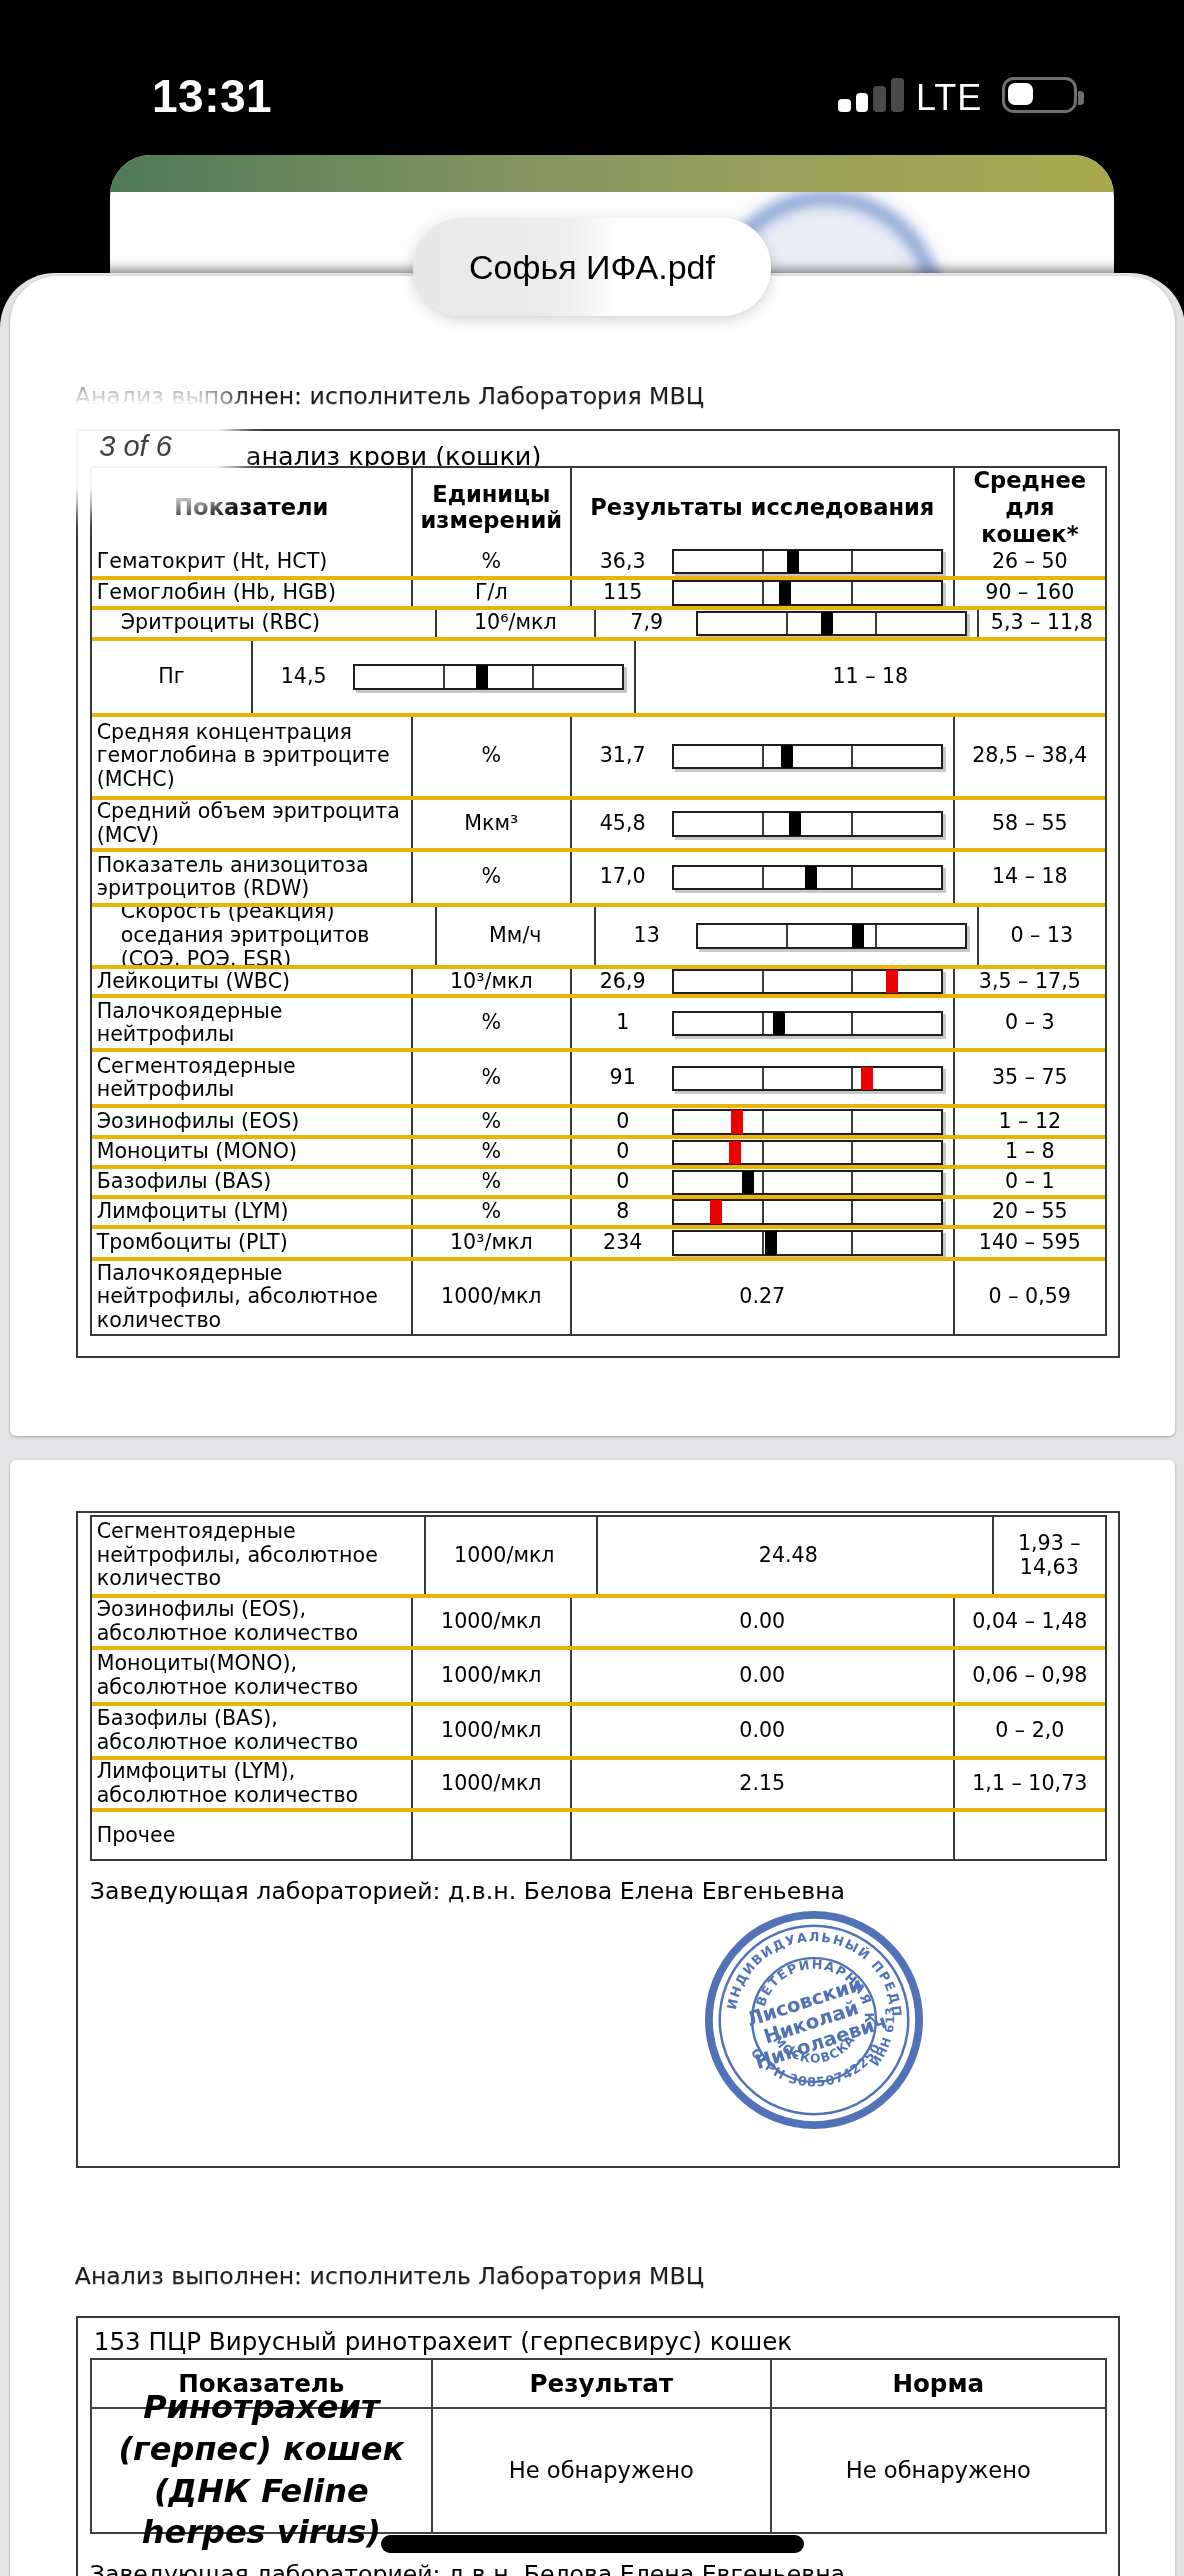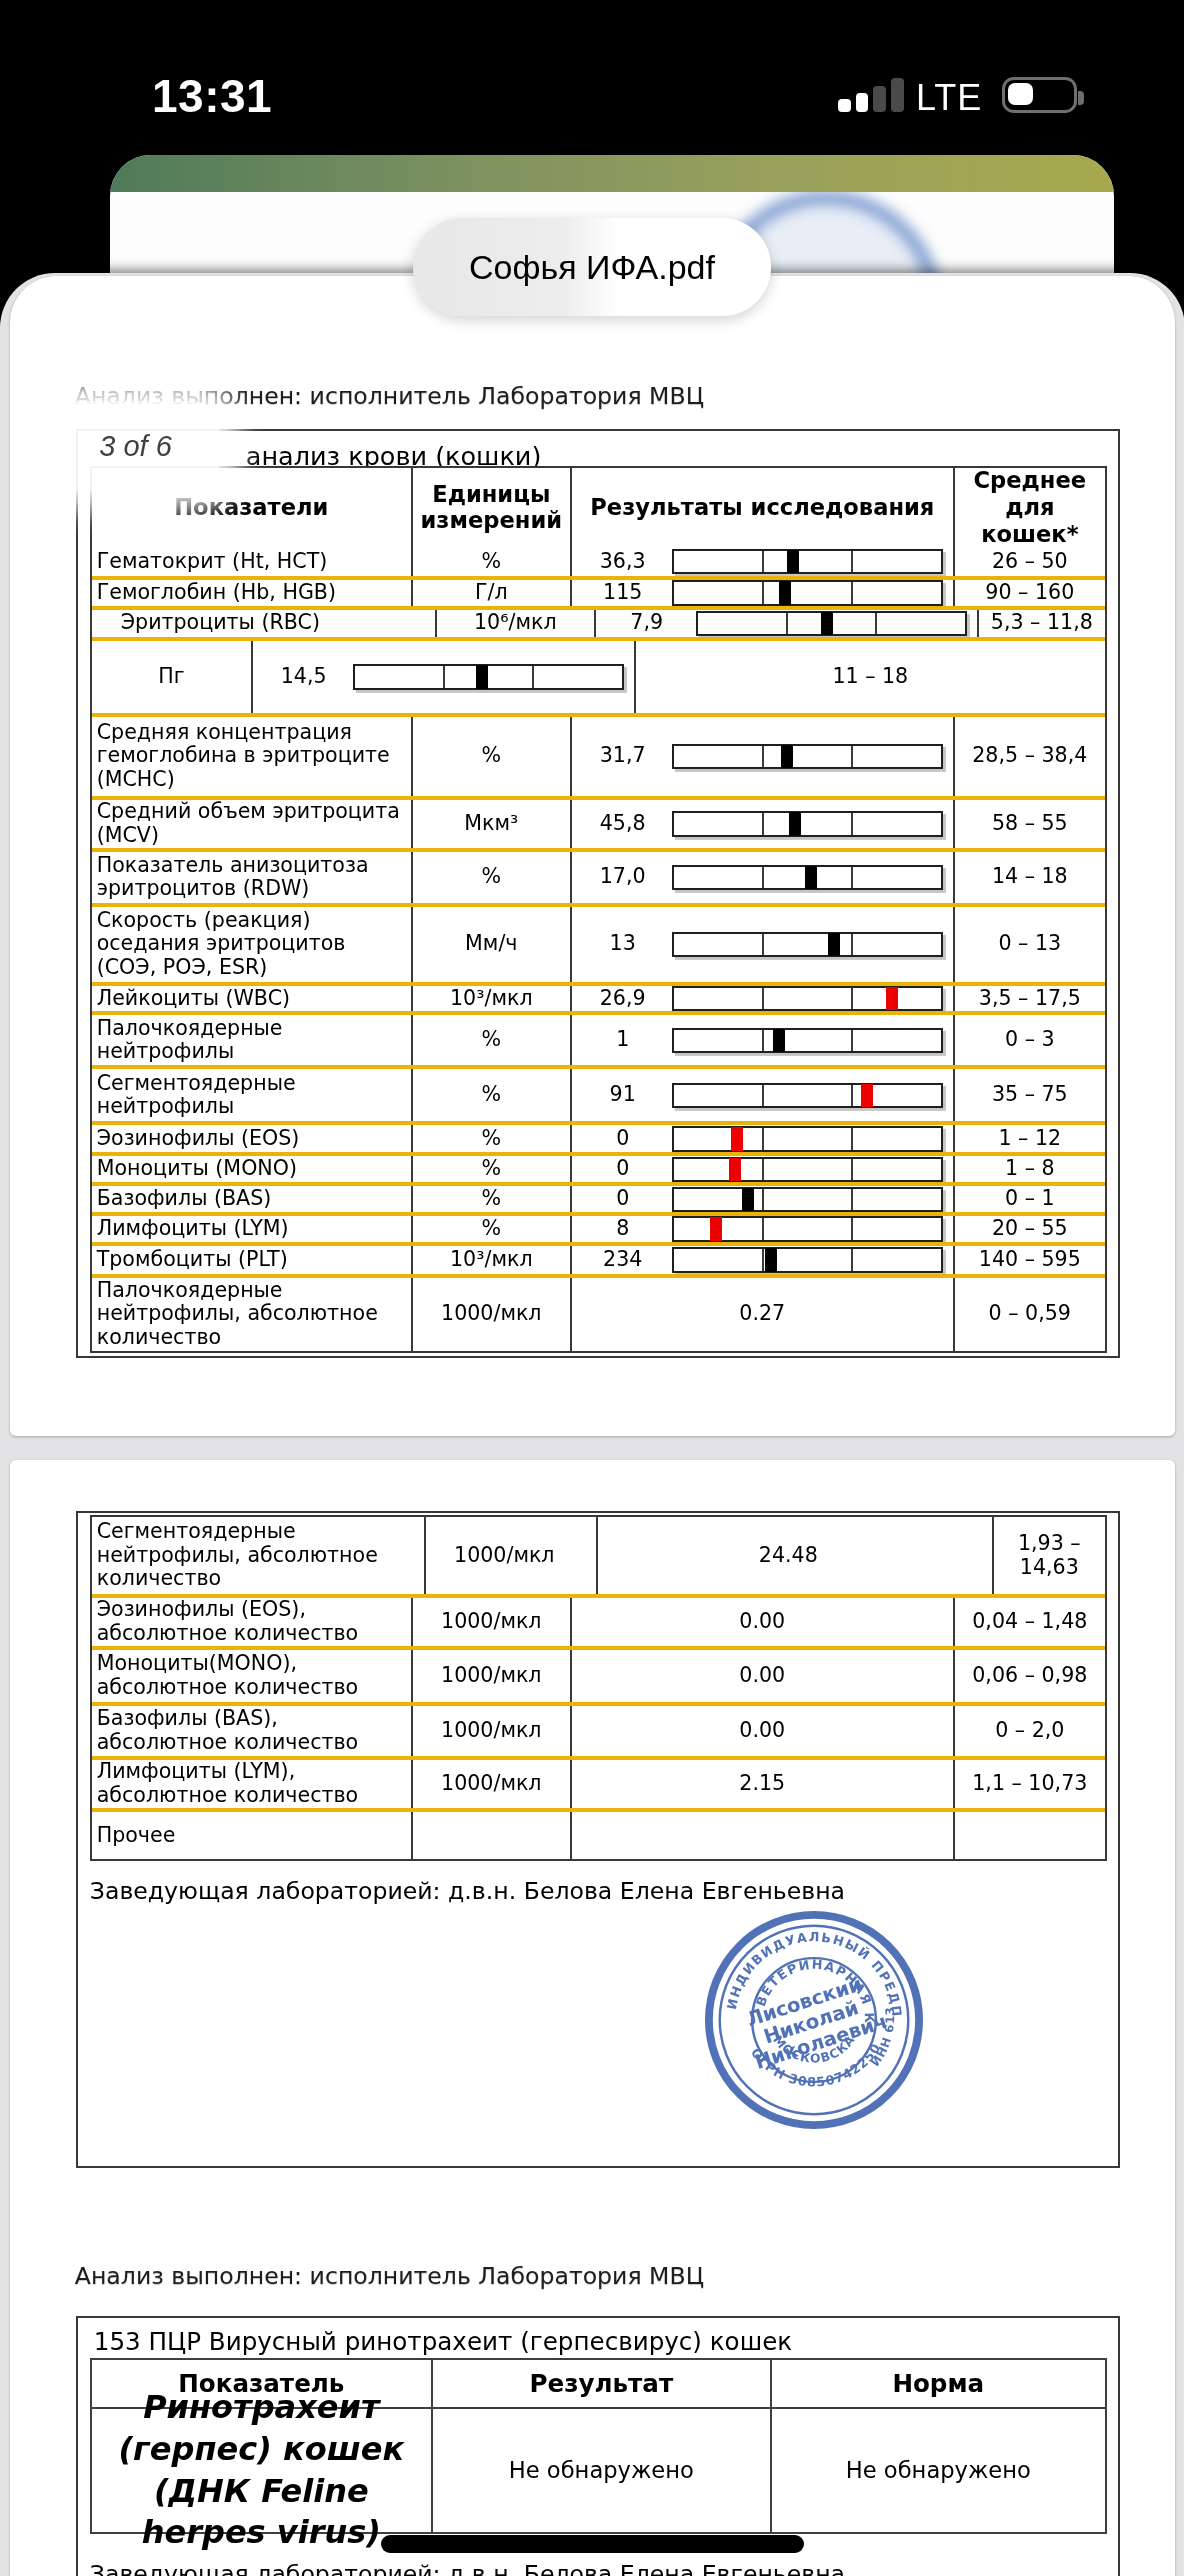--- a/index.html
+++ b/index.html
@@ -184,21 +184,21 @@
             <div class="c w2">%</div>
             <div class="c w3 res">
               <div class="val">17,0</div>
               <div class="bar">
                 <i class="d1"></i>
                 <i class="d2"></i>
                 <b style="left: 131px; background: rgb(0, 0, 0);"></b>
               </div>
             </div>
             <div class="c w4">14 – 18</div>
-          </div><div class="t-row" style="height: 79px;">
+          </div><div class="t-row" style="height: 62px; padding-left: 24px;">
             <div class="c w1 name">Скорость (реакция) оседания эритроцитов (СОЭ, РОЭ, ESR)</div>
             <div class="c w2">Мм/ч</div>
             <div class="c w3 res">
               <div class="val">13</div>
               <div class="bar">
                 <i class="d1"></i>
                 <i class="d2"></i>
                 <b style="left: 154px; background: rgb(0, 0, 0);"></b>
               </div>
             </div>

